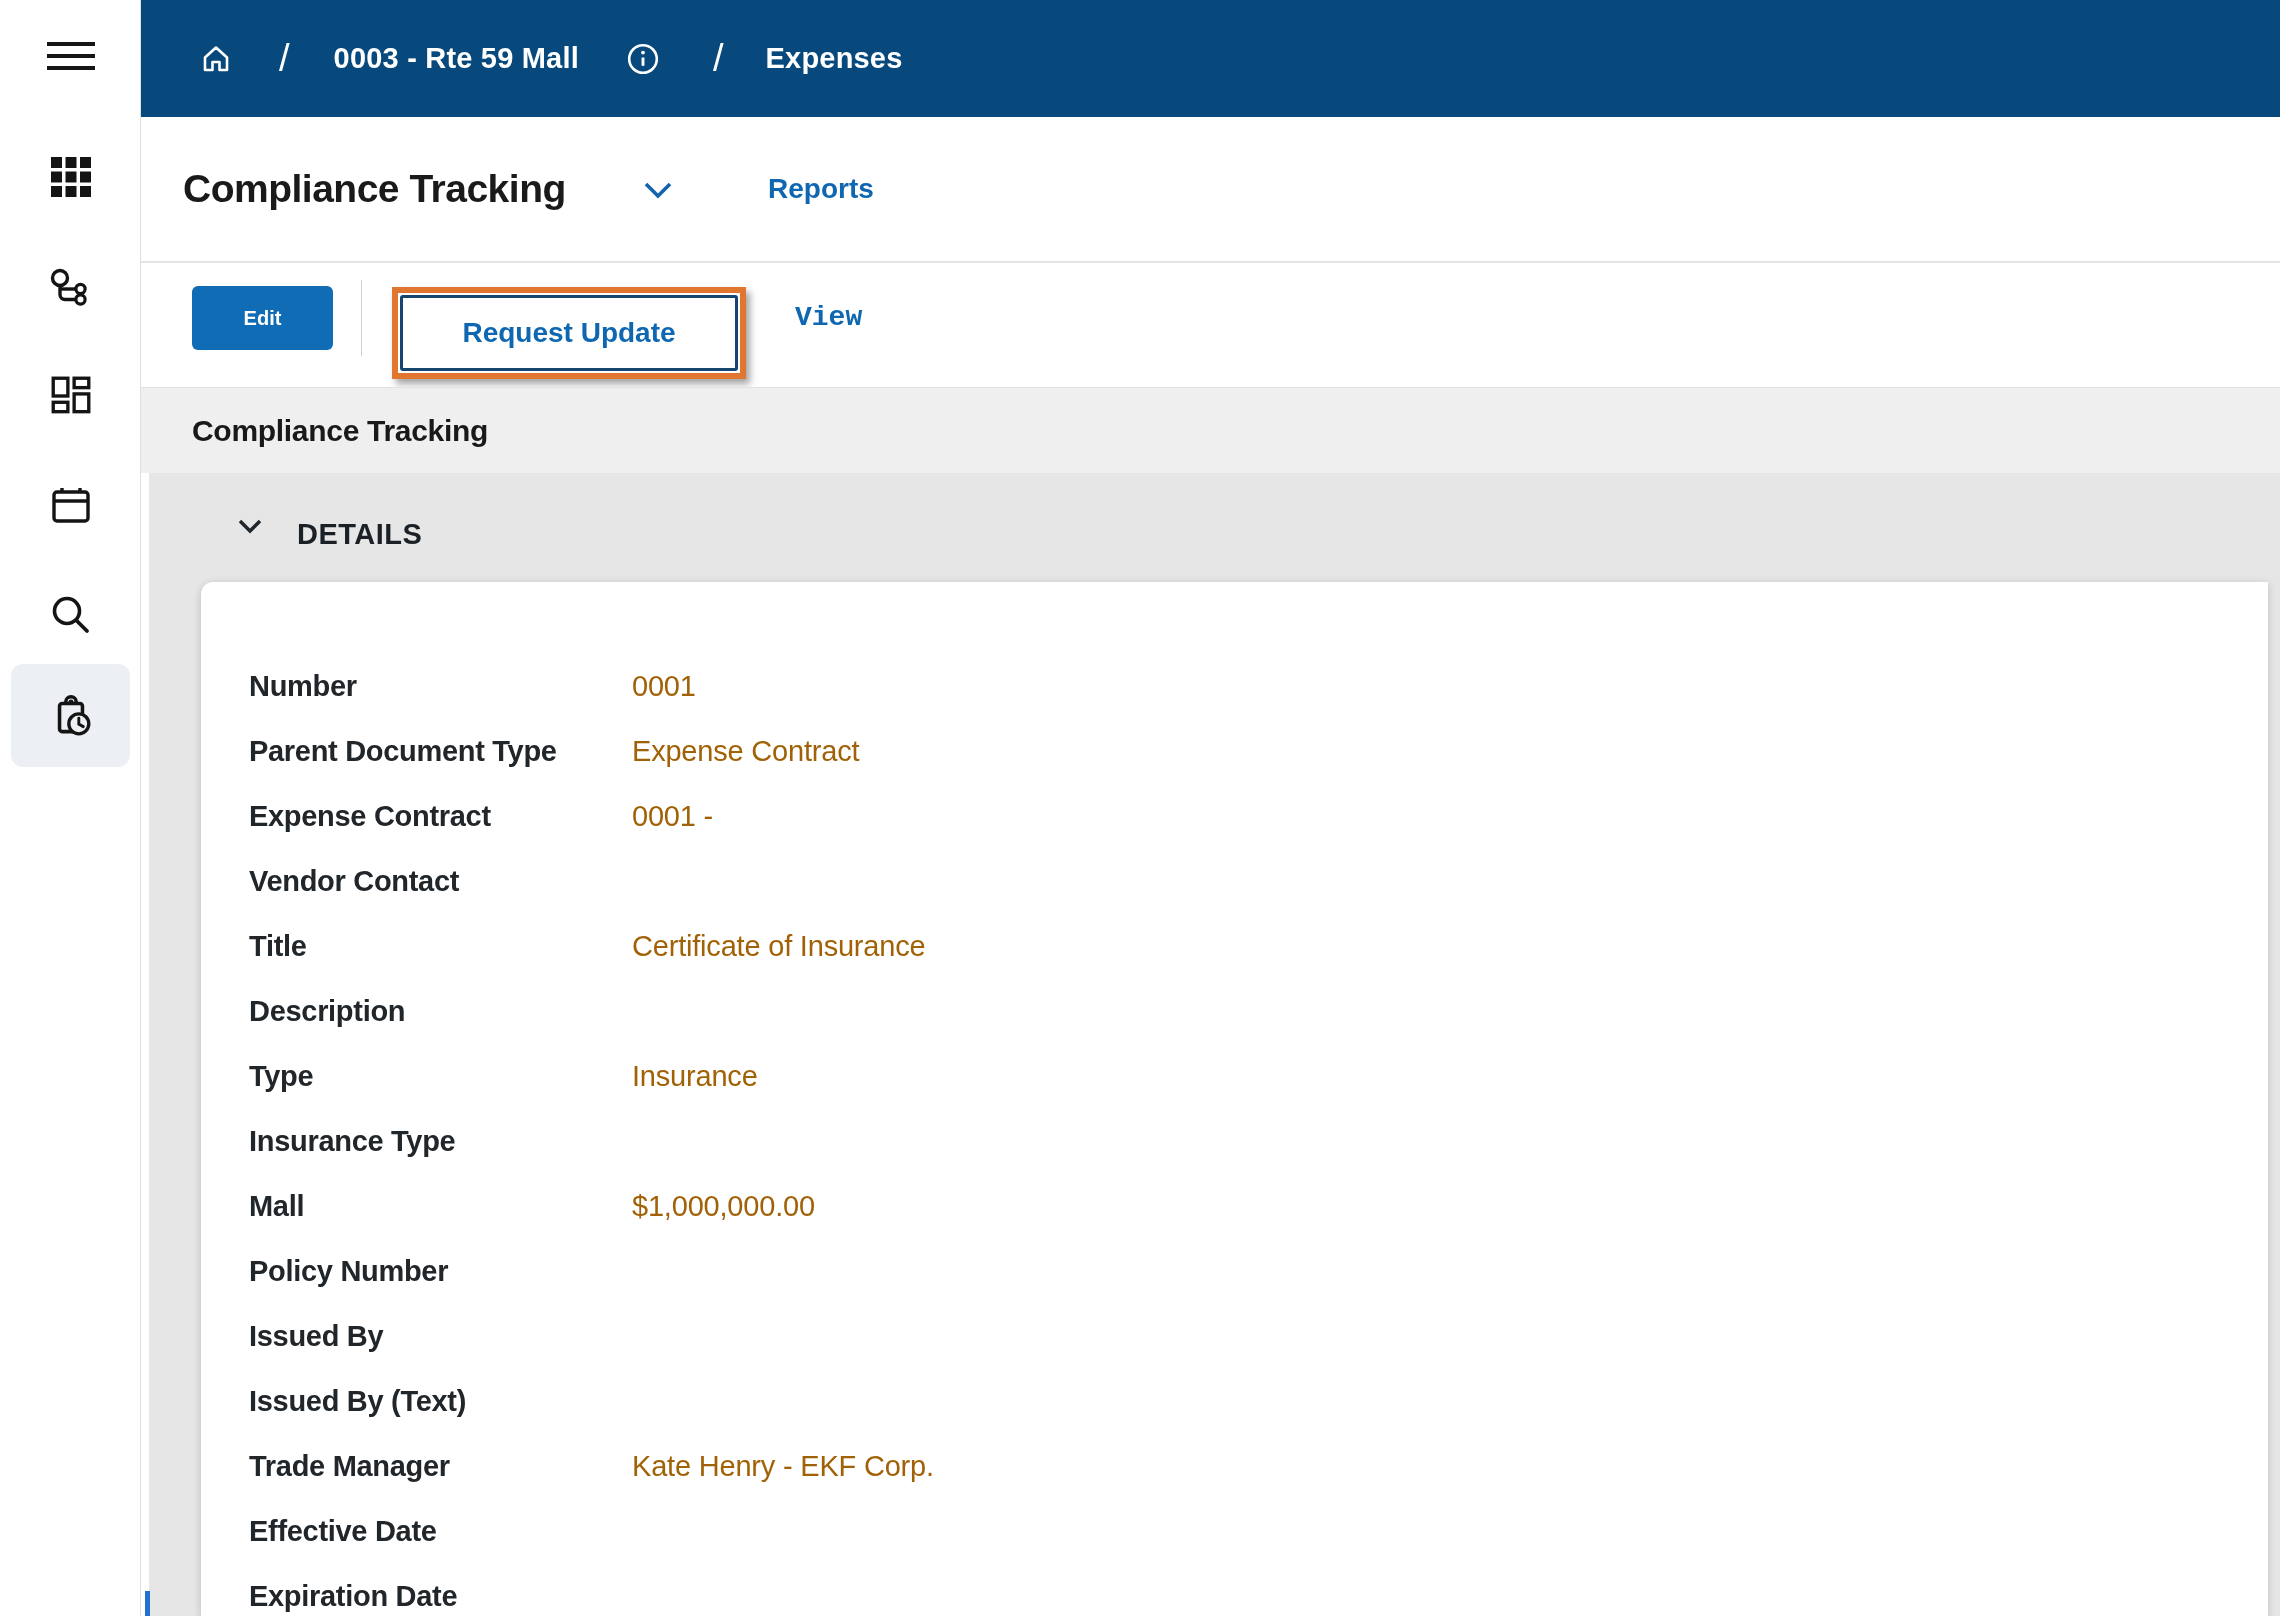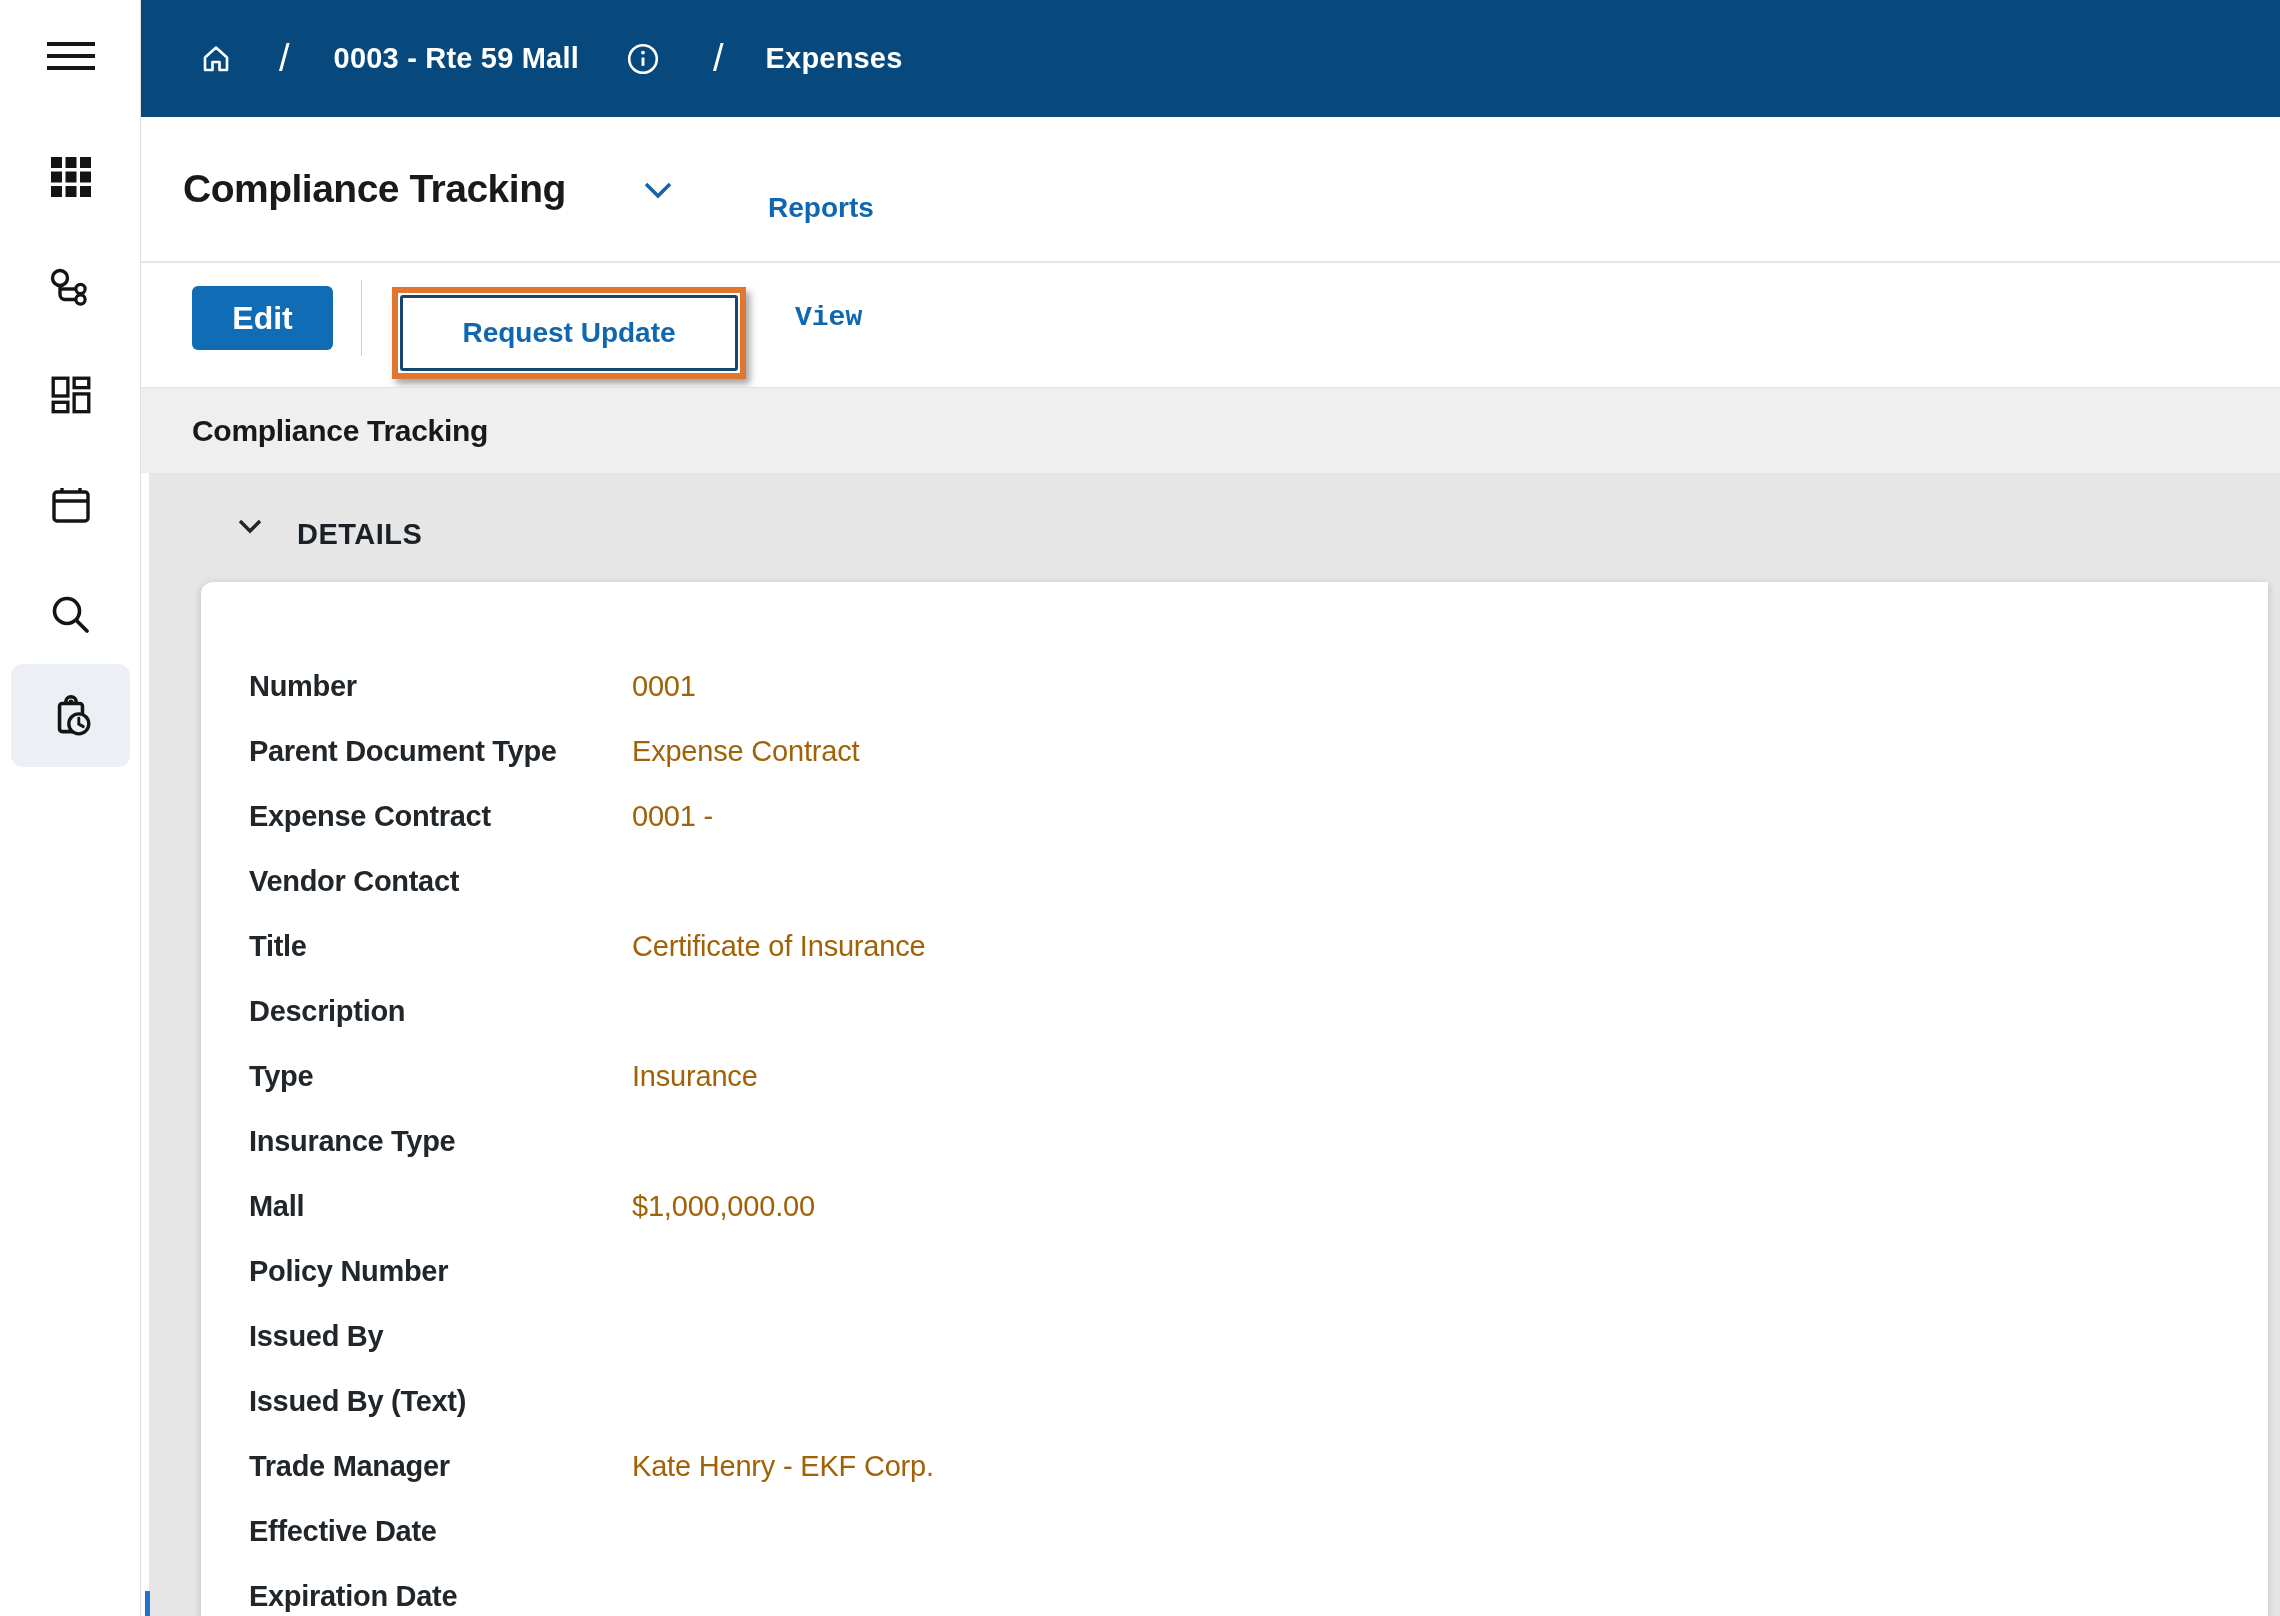--- a/index.html
+++ b/index.html
@@ -30,27 +30,27 @@
   .tb-info { margin-right:52px; display:flex; align-items:center; cursor:pointer; }
   .sep2 { margin-right:42px; }
   .crumb-sec { cursor:pointer; }
 
   
   .title-band { position:absolute; left:141px; top:117px; width:2139px; height:144px; background:#ffffff; }
   .page-title { position:absolute; left:42px; top:50%; transform:translateY(-50%);
                 font-size:39px; font-weight:700; color:#1a1a1a; letter-spacing:-0.5px; }
   .title-chevron { position:absolute; left:502px; top:50%; transform:translateY(-42%); cursor:pointer; }
   .reports-link { position:absolute; left:627px; top:50%; transform:translateY(-50%);
-                  font-size:28px; font-weight:700; color:#0e67b0; cursor:pointer;margin-top:19px; }
+                  font-size:28px; font-weight:700; color:#0e67b0; cursor:pointer; }
   .band-divider { position:absolute; left:141px; top:261px; width:2139px; height:2px; background:#e4e4e4; }
 
   
   .toolbar-band { position:absolute; left:141px; top:263px; width:2139px; height:124px; background:#ffffff; }
   .btn-edit { position:absolute; left:51px; top:23px; width:141px; height:64px; background:#0f6cb5;
-              border:none; border-radius:6px; color:#ffffff; font-size:32px; font-weight:700;
+              border:none; border-radius:6px; color:#ffffff; font-size:20px; font-weight:700;
               font-family:"Liberation Sans", sans-serif; cursor:pointer; }
   .toolbar-vdiv { position:absolute; left:220px; top:17px; width:1px; height:76px; background:#cfcfcf; }
   .annotation-box { position:absolute; left:251px; top:24px; width:354px; height:92px;
                     border:6px solid #e0762f; box-shadow:4px 5px 7px rgba(90,90,90,0.55); }
   .btn-request { position:absolute; left:2px; top:2px; width:338px; height:76px; background:#ffffff;
                  border:3px solid #16456f; border-radius:3px; color:#0e67b0; font-size:28px;
                  font-weight:700; font-family:"Liberation Sans", sans-serif; cursor:pointer; }
   .btn-view { position:absolute; left:654px; top:0; height:109px; background:none; border:none;
               font-size:28px; font-weight:700; color:#0e67b0; font-family:Liberation Mono, monospace;
               cursor:pointer; }

